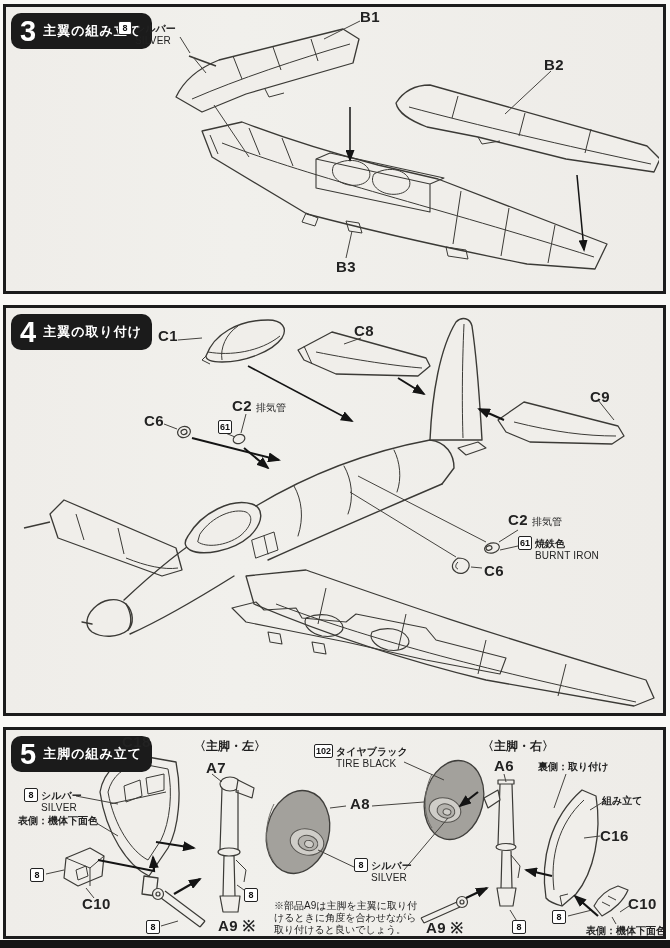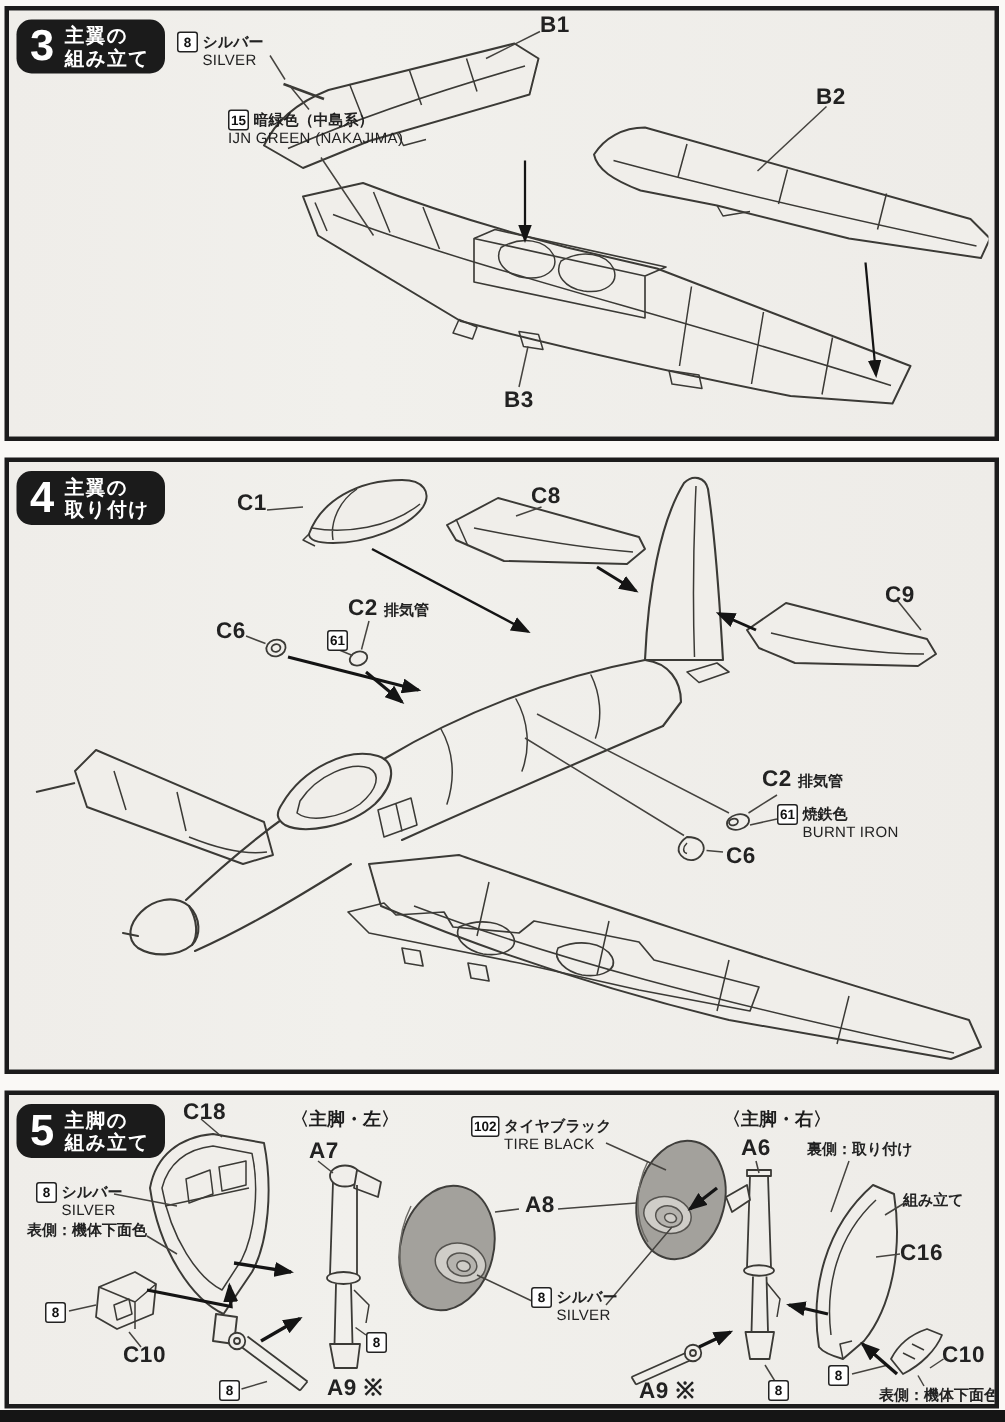--- a/index.html
+++ b/index.html
@@ -12,25 +12,25 @@
   .panel{position:absolute;left:3px;width:663px;border:3px solid #1c1c1c;
          background:linear-gradient(90deg,#efede9,#f1f0ec 35%,#eeece8)}
   .panel-inner{position:relative;width:100%;height:100%;overflow:hidden}
   .art{position:absolute;left:0;top:0}
   .bottom-strip{position:absolute;left:0;top:940px;width:670px;height:8px;background:#151515}
 
   
   .badge{position:absolute;display:flex;align-items:center;gap:7px;background:var(--badge);
          color:var(--badge-text);border-radius:10px;padding:2px 10px 3px 9px;height:36px}
   .badge .num{font-size:29px;font-weight:700;line-height:30px}
-  .badge .ttl{display:flex;flex-direction:column;font-size:13px;font-weight:700;line-height:15px;letter-spacing:1px;white-space:nowrap}
+  .badge .ttl{display:flex;font-size:13px;font-weight:700;line-height:15px;letter-spacing:1px;white-space:nowrap}
 
   
   .lbl-part{position:absolute;font-size:15px;font-weight:600;letter-spacing:.4px;color:#222;white-space:nowrap;line-height:16px}
-  .lbl-part .suffix{font-size:10px;font-weight:700;margin-left:4px;letter-spacing:0}
+  .lbl-part .suffix{font-size:10px;font-weight:400;margin-left:4px;letter-spacing:0}
   .lbl-jp{font-size:10px;font-weight:700;color:#222;white-space:nowrap;line-height:13px}
   .lbl-en{font-size:10px;font-weight:400;color:#222;letter-spacing:.2px;white-space:nowrap;line-height:12px}
   .heading{position:absolute;font-size:12px;font-weight:700;white-space:nowrap;color:#1d1d1d}
   .callout{position:absolute;display:flex;flex-direction:column}
   .callout .row{display:flex;align-items:center;gap:3px}
   .chip{display:inline-block;min-width:14px;text-align:center;border:1.2px solid #222;border-radius:2px;
         background:#fff;font-size:9px;font-weight:700;line-height:12px;padding:0 1px;color:#111}
   .chip-abs{position:absolute}
   .indent17{padding-left:17px}
   .indent22{padding-left:22px}
@@ -98,27 +98,20 @@
       </div>
 
       <div class="callout" style="left:112px;top:14px">
         <span class="row">
           <span class="chip">8</span>
           <span class="lbl-jp">シルバー</span>
         </span>
         <span class="lbl-en indent17">SILVER</span>
       </div>
 
-      <div class="callout" style="left:146px;top:66px">
-        <span class="row">
-          <span class="chip">15</span>
-          <span class="lbl-jp">暗緑色（中島系）</span>
-        </span>
-        <span class="lbl-en">IJN GREEN (NAKAJIMA)</span>
-      </div>
 
       <div class="lbl-part" style="left:354px;top:2px">B1</div>
       <div class="lbl-part" style="left:538px;top:50px">B2</div>
       <div class="lbl-part" style="left:330px;top:252px">B3</div>
     </div>
   </div>
 
   <div class="panel" style="top:305px;height:411px">
     <div class="panel-inner">
       <svg class="art" width="653" height="405" viewBox="0 0 653 405">
@@ -414,17 +407,22 @@
       <div class="lbl-jp" style="position:absolute;left:532px;top:30px">裏側：取り付け</div>
       <div class="lbl-jp" style="position:absolute;left:596px;top:64px">組み立て</div>
       <div class="lbl-part" style="left:594px;top:98px">C16</div>
 
       <span class="chip chip-abs" style="left:506px;top:190px">8</span>
       <span class="chip chip-abs" style="left:546px;top:180px">8</span>
       <div class="lbl-part" style="left:622px;top:166px">C10</div>
       <div class="lbl-jp" style="position:absolute;left:580px;top:194px">表側：機体下面色</div>
       <div class="lbl-part" style="left:420px;top:190px">A9 ※</div>
 
+      <div class="note" style="left:268px;top:170px">
+        <div>※部品A9は主脚を主翼に取り付</div>
+        <div>けるときに角度を合わせながら</div>
+        <div>取り付けると良いでしょう。</div>
+      </div>
     </div>
   </div>
 
   <div class="bottom-strip"></div>
 </div>
 
 </body></html>

